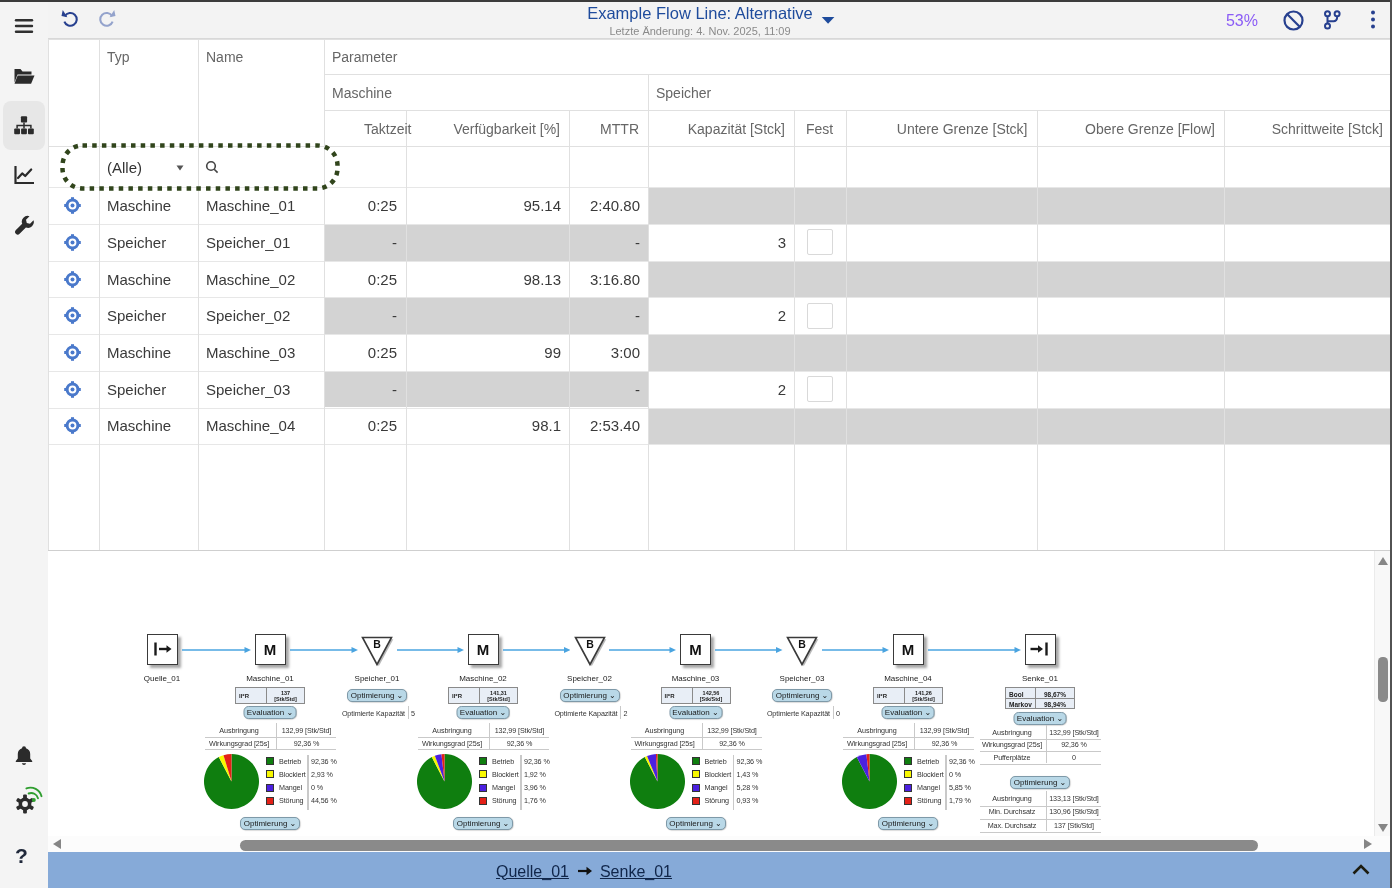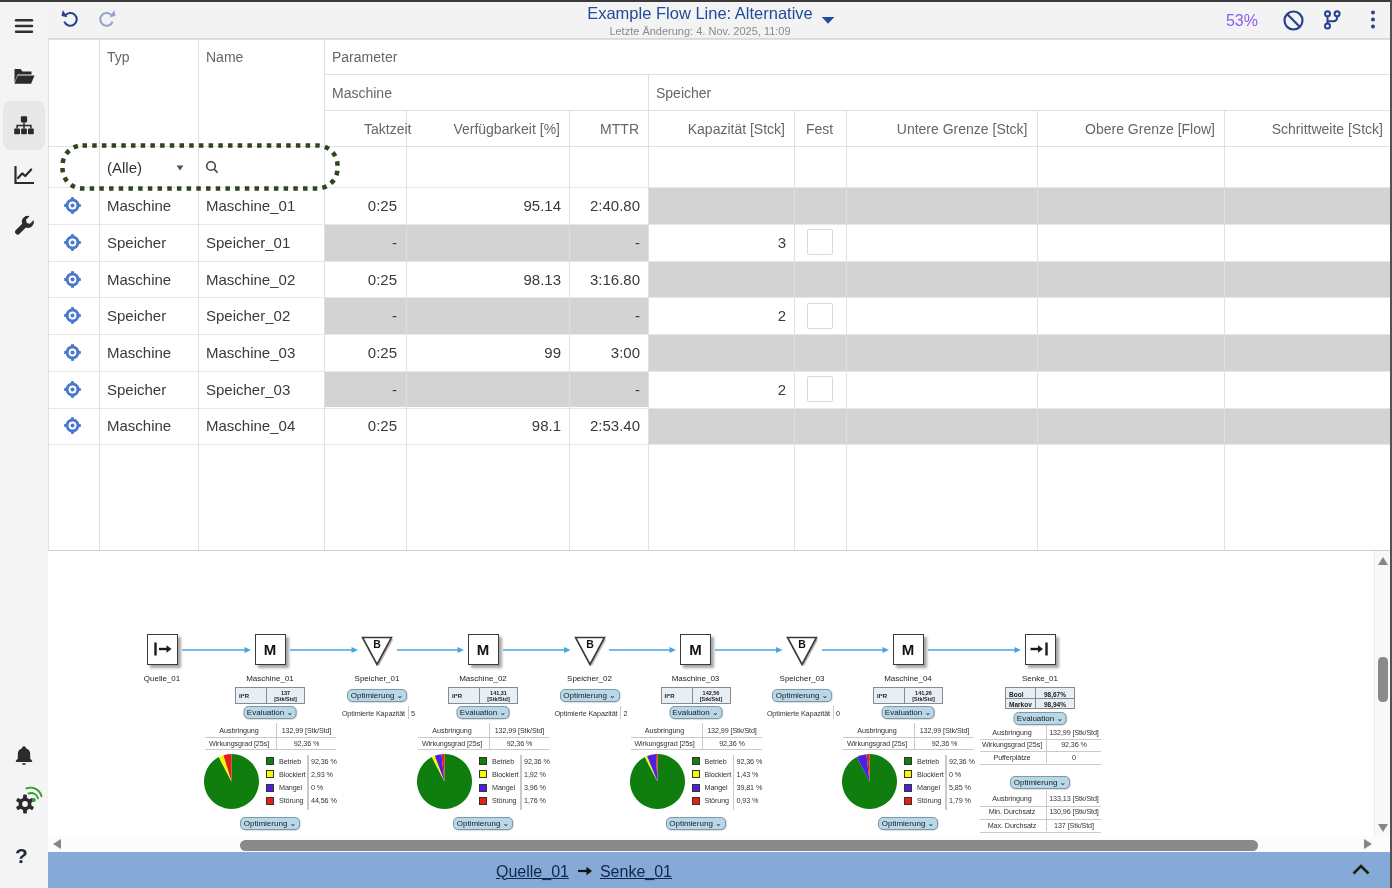--- a/index.html
+++ b/index.html
@@ -462,21 +462,21 @@
     <path d="M28.5,28.5 L26.89,1.05 A27.5,27.5 0 0 1 28.50,1.00 Z" fill="#e32017"></path>
   </svg>
 <div class="abs" style="left:691.5px;top:757.0px;width:8px;height:8px;background:#0f7e0f;border:1px solid #333;"></div>
 <div class="stext" style="left:704.5px;top:756.5px;">Betrieb</div>
 <div class="stext" style="left:736.5px;top:756.5px;">92,36 %</div>
 <div class="abs" style="left:691.5px;top:770.3px;width:8px;height:8px;background:#f8f800;border:1px solid #333;"></div>
 <div class="stext" style="left:704.5px;top:769.8px;">Blockiert</div>
 <div class="stext" style="left:736.5px;top:769.8px;">1,43 %</div>
 <div class="abs" style="left:691.5px;top:783.6px;width:8px;height:8px;background:#4b20e0;border:1px solid #333;"></div>
 <div class="stext" style="left:704.5px;top:783.1px;">Mangel</div>
-<div class="stext" style="left:736.5px;top:783.1px;">39,81 %</div>
+<div class="stext" style="left:736.5px;top:783.1px;">5,28 %</div>
 <div class="abs" style="left:691.5px;top:796.9px;width:8px;height:8px;background:#e32017;border:1px solid #333;"></div>
 <div class="stext" style="left:704.5px;top:796.4px;">Störung</div>
 <div class="stext" style="left:736.5px;top:796.4px;">0,93 %</div>
 <div class="sline" style="left:732.5px;top:755px;width:1.5px;height:55px;"></div>
 <div class="btn" style="left:695.5px;top:817px;width:60px;height:12.5px;line-height:11.5px;">Optimierung ⌄</div>
 <div class="abs" style="left:873.0px;top:687px;width:70px;height:17px;border:1px solid #8a8a8a;background:#e8eef6;display:flex;">
 <div style="width:31px;border-right:1px solid #8a8a8a;font-size:6px;font-weight:bold;color:#222;padding:5px 0 0 3px;">ll*R</div>
 <div style="flex:1;font-size:5.5px;font-weight:bold;color:#222;text-align:center;line-height:6.5px;padding-top:1.5px;">141,26<br>[Stk/Std]</div>
   </div>
 <div class="btn" style="left:908.0px;top:706px;width:53px;height:12.5px;line-height:11.5px;">Evaluation ⌄</div>

